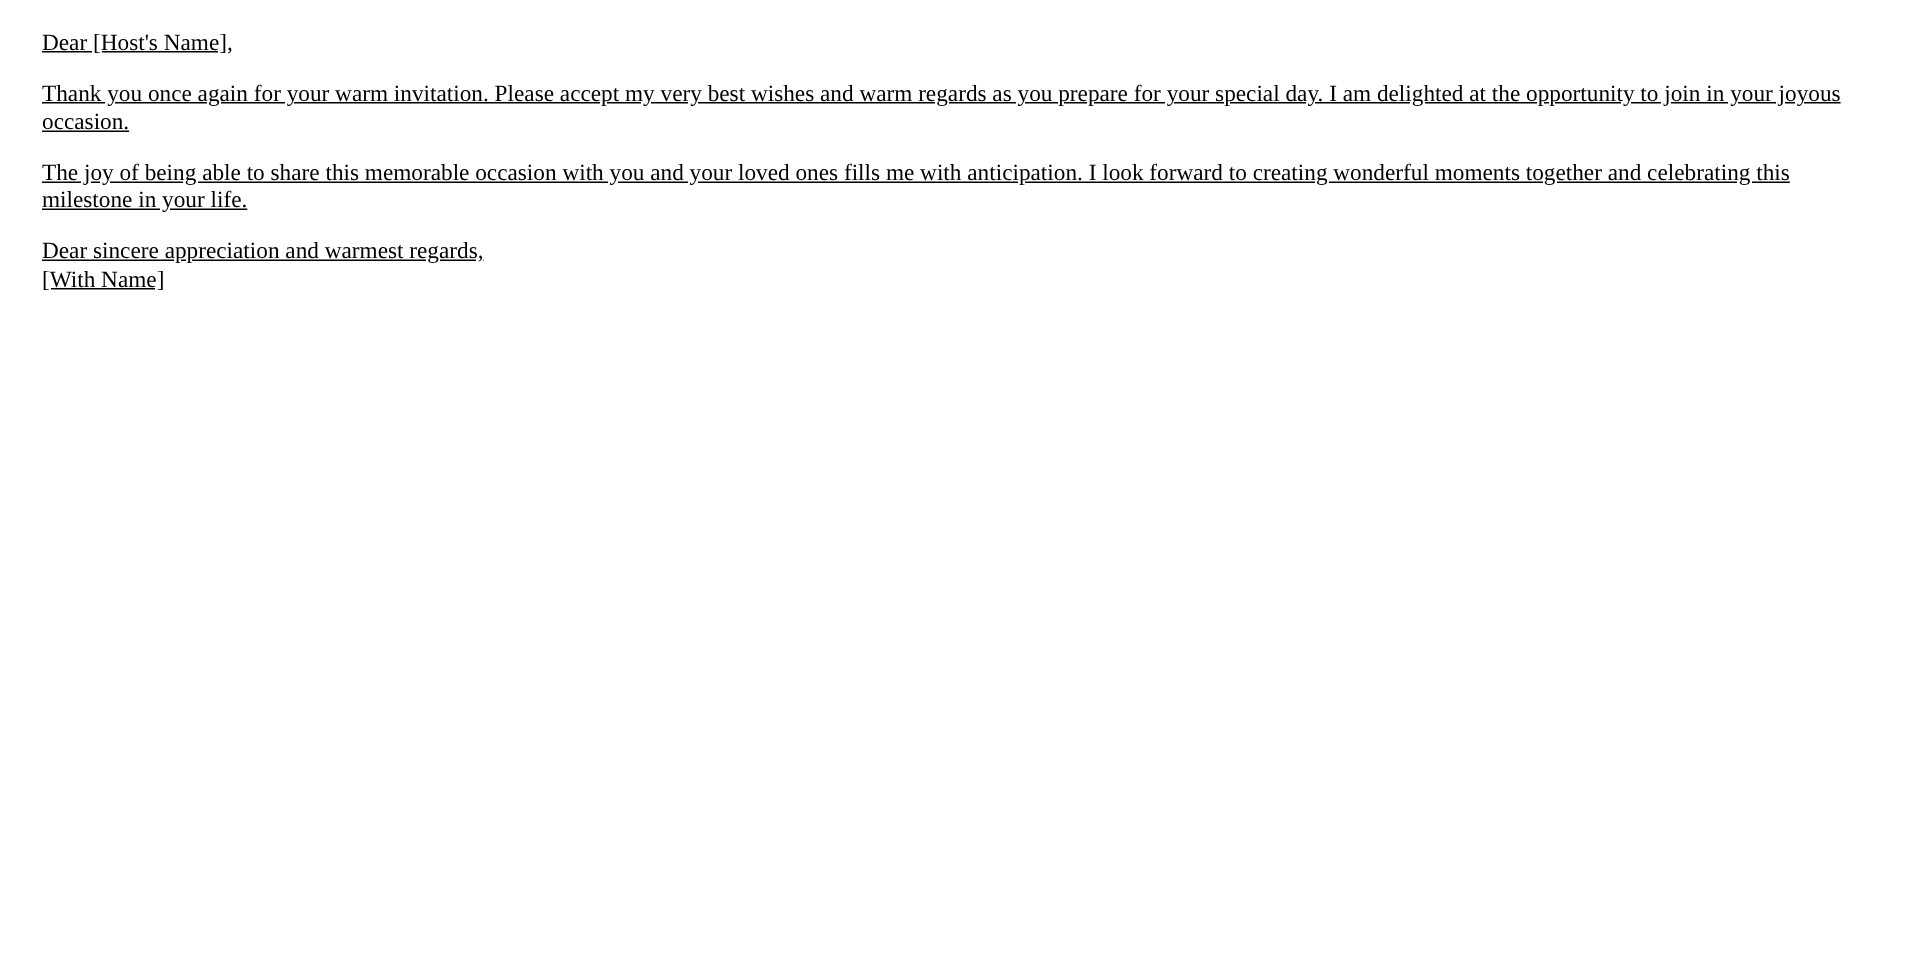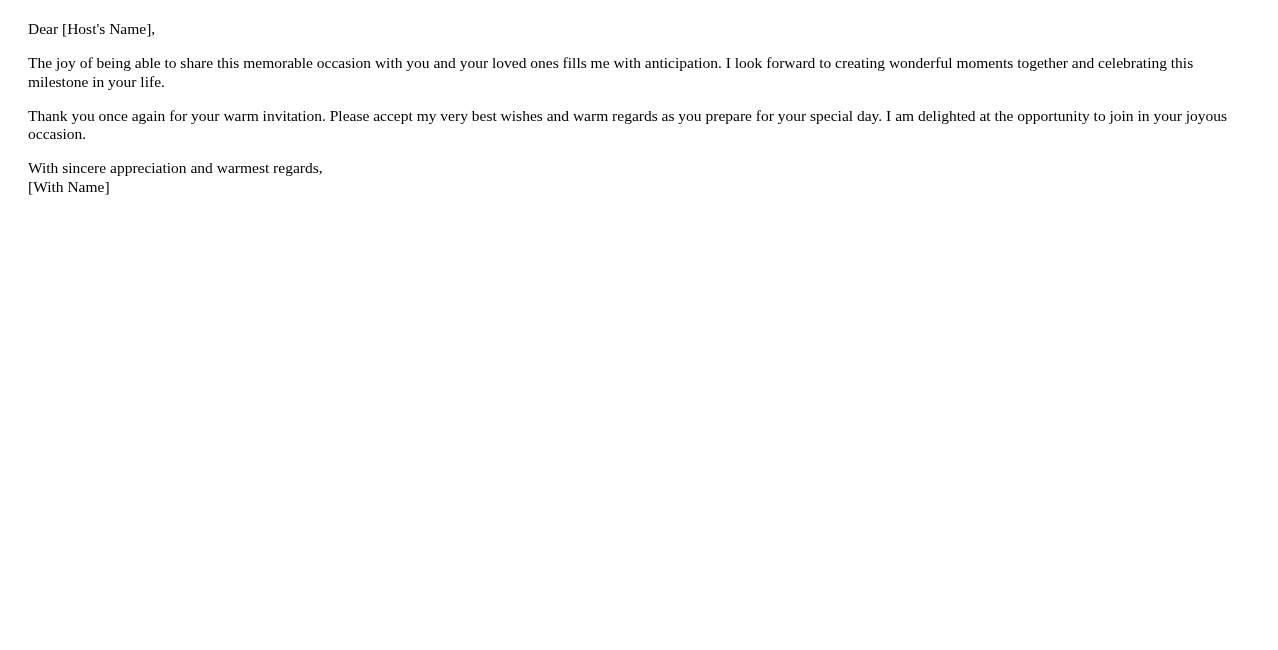--- a/index.html
+++ b/index.html
@@ -16,20 +16,21 @@
   }
   .page {
     box-sizing: border-box;
     width: 1278px;
     height: 650px;
     padding: 20px 46px 0 28px;
     background: #ffffff;
   }
   .letter {
     max-width: 1204px;
+    text-decoration: underline;
   }
   p.para {
     margin: 0 0 16px 0;
     font-size: 15.5px;
     line-height: 1.18;
     text-align: left;
   }
   p.para:last-child {
     margin-bottom: 0;
   }
@@ -45,23 +46,23 @@
 </style>
 </head>
 <body>
 
 <div class="page">
   <div class="letter">
 
     <p class="para salutation">Dear [Host's Name],</p>
 
 
+    <p class="para">Thank you once again for your warm invitation. Please accept my very best wishes and warm regards as you prepare for your special day. I am delighted at the opportunity to join in your joyous occasion.</p>
+
     <p class="para">The joy of being able to share this memorable occasion with you and your loved ones fills me with anticipation. I look forward to creating wonderful moments together and celebrating this milestone in your life.</p>
 
-    <p class="para">Thank you once again for your warm invitation. Please accept my very best wishes and warm regards as you prepare for your special day. I am delighted at the opportunity to join in your joyous occasion.</p>
-
     <p class="para signature-block">
-      <span class="closing-line">With sincere appreciation and warmest regards,</span>
+      <span class="closing-line">Dear sincere appreciation and warmest regards,</span>
       <span class="closing-line">[With Name]</span>
     </p>
 
   </div>
 </div>
 
 </body></html>

